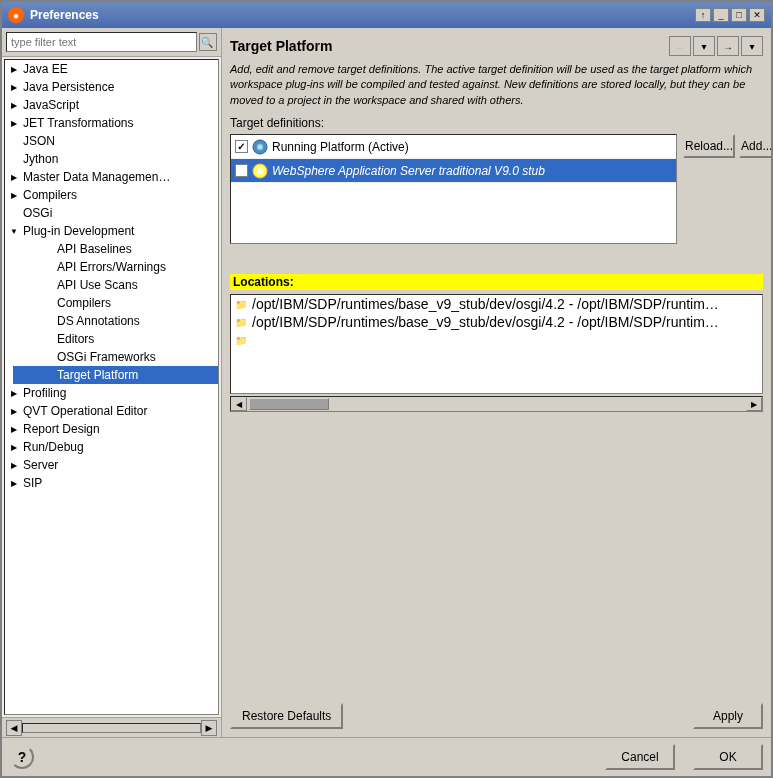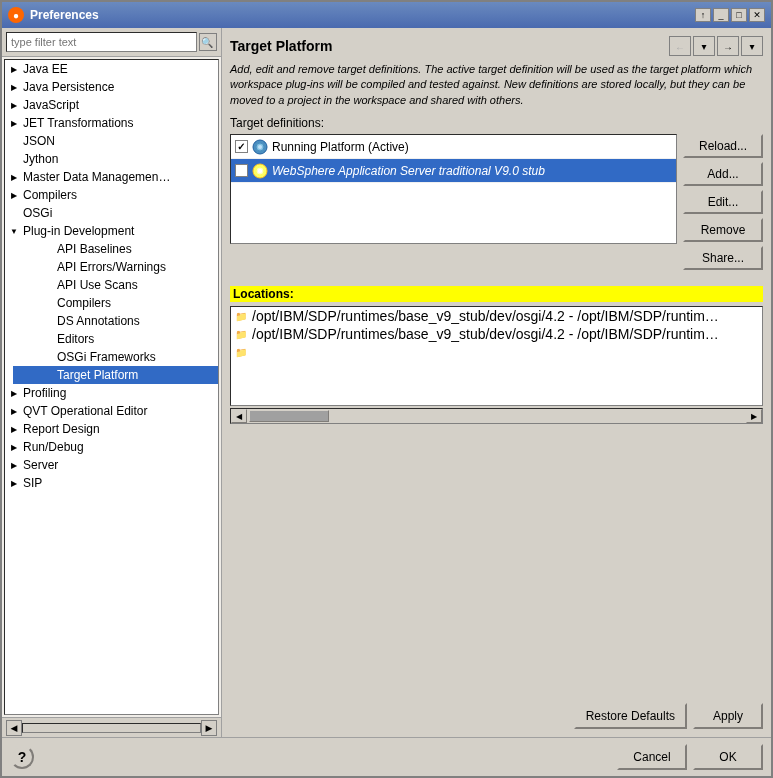--- a/index.html
+++ b/index.html
@@ -305,21 +305,21 @@
       align-items: center;
       justify-content: center;
     }
 
     .row-label {
       font-size: 12px;
     }
 
     .target-buttons {
       display: flex;
-      flex-direction: column;
+      flex-direction: row;
       gap: 4px;
       width: 80px;
     }
 
     .action-btn {
       width: 80px;
       height: 24px;
       border: 2px outset #d4d0c8;
       background: #d4d0c8;
       font-size: 12px;
@@ -328,21 +328,21 @@
       display: flex;
       align-items: center;
       justify-content: center;
     }
 
     .action-btn:disabled {
       color: #a0a0a0;
     }
 
     .locations-section {
-      margin-top: 8px;
+      margin-top: 22px;
       flex: 1;
       display: flex;
       flex-direction: column;
       min-height: 0;
     }
 
     .locations-label {
       font-size: 12px;
       background: #ffff00;
       display: inline-block;
@@ -448,21 +448,21 @@
       font-weight: bold;
       cursor: pointer;
       display: flex;
       align-items: center;
       justify-content: center;
     }
 
     .bottom-right {
       display: flex;
       align-items: center;
-      gap: 6px;
+      gap: 18px;
     }
 
     .dialog-btn {
       height: 26px;
       min-width: 70px;
       border: 2px outset #d4d0c8;
       background: #d4d0c8;
       font-size: 12px;
       cursor: pointer;
       padding: 0 10px;
@@ -725,21 +725,21 @@
 
         <div class="locations-scrollbar-h">
           <div class="scrollbar-arrow">◀</div>
           <div class="scrollbar-track">
             <div class="scrollbar-thumb"></div>
           </div>
           <div class="scrollbar-arrow">▶</div>
         </div>
       </div>
 
-      <div style="display:flex;justify-content:flex-end;gap:6px;margin-top:6px;">
+      <div style="display:flex;justify-content:space-between;gap:6px;margin-top:6px;">
         <button class="dialog-btn restore-defaults-btn">Restore Defaults</button>
         <button class="dialog-btn">Apply</button>
       </div>
     </div>
   </div>
 
   <div class="bottom-bar">
     <div class="bottom-left">
       <button class="help-btn">?</button>
     </div>

